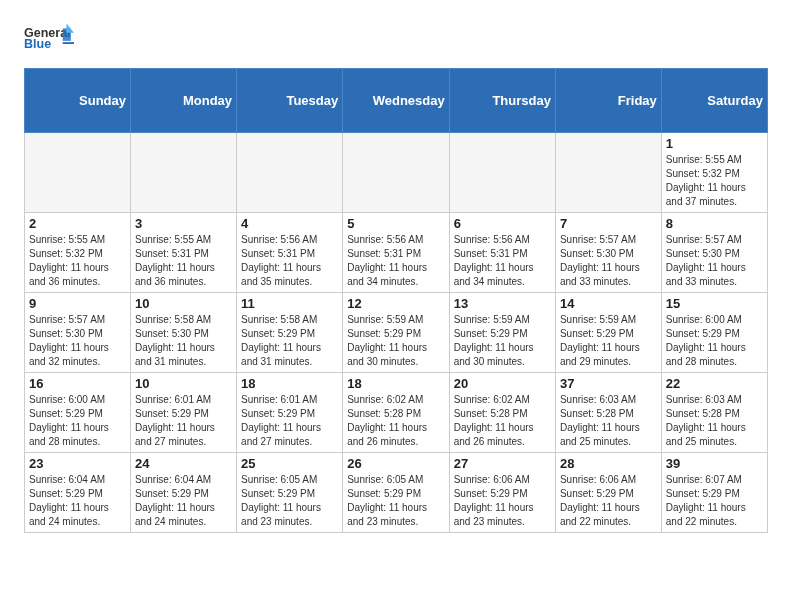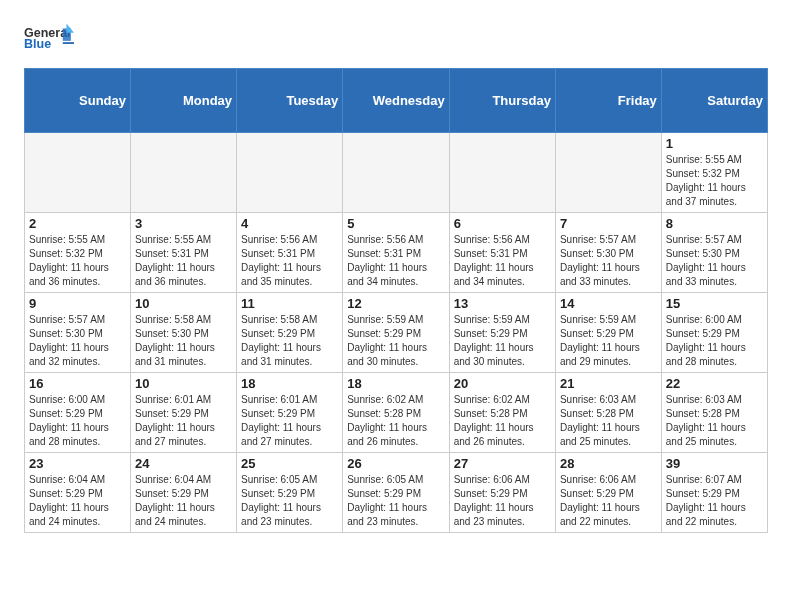--- a/index.html
+++ b/index.html
@@ -266,21 +266,21 @@
 and 26 minutes.</div>
           </td>
           <td>
             <span class="day-num">20</span>
             <div class="day-info" style="white-space: pre-line;">Sunrise: 6:02 AM
 Sunset: 5:28 PM
 Daylight: 11 hours
 and 26 minutes.</div>
           </td>
           <td>
-            <span class="day-num">21</span>
+            <span class="day-num">37</span>
             <div class="day-info" style="white-space: pre-line;">Sunrise: 6:03 AM
 Sunset: 5:28 PM
 Daylight: 11 hours
 and 25 minutes.</div>
           </td>
           <td>
             <span class="day-num">22</span>
             <div class="day-info" style="white-space: pre-line;">Sunrise: 6:03 AM
 Sunset: 5:28 PM
 Daylight: 11 hours

